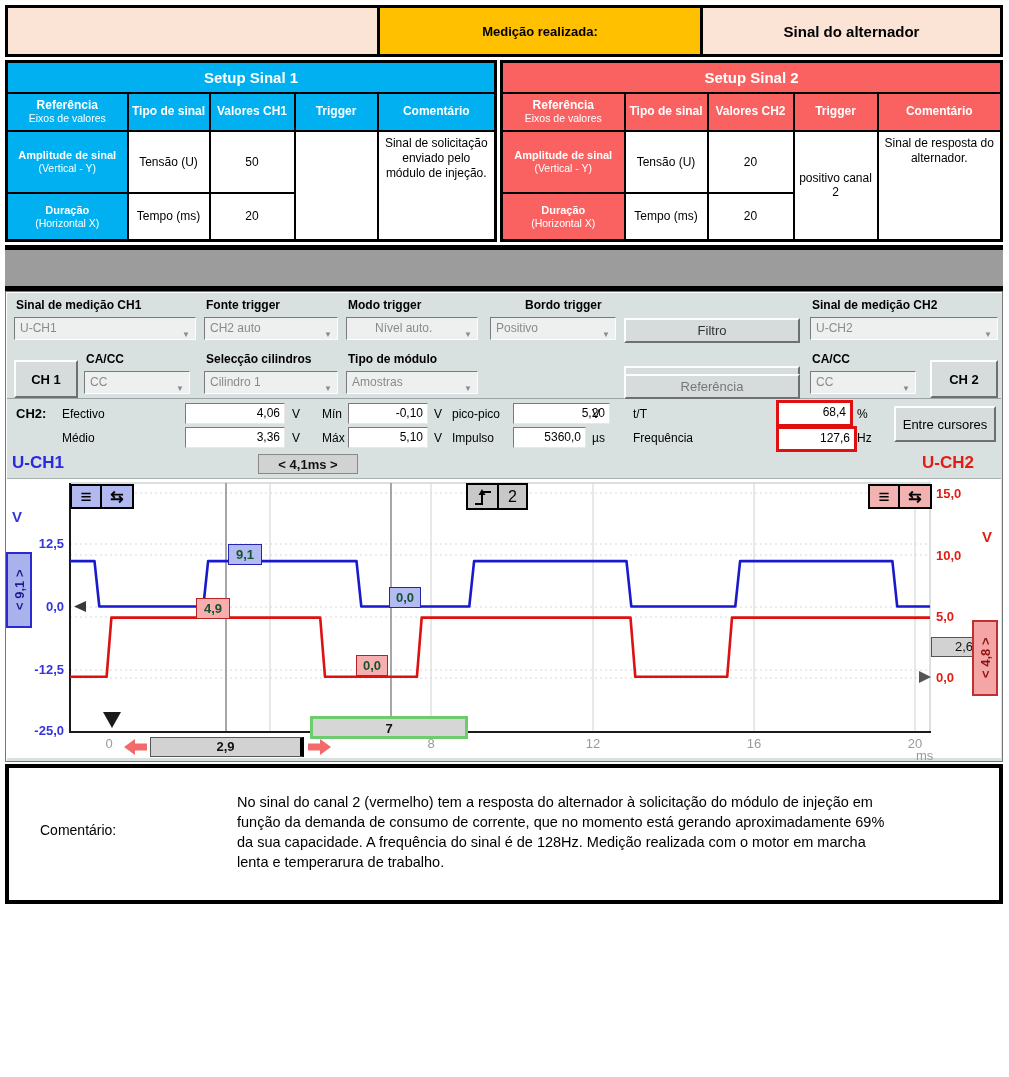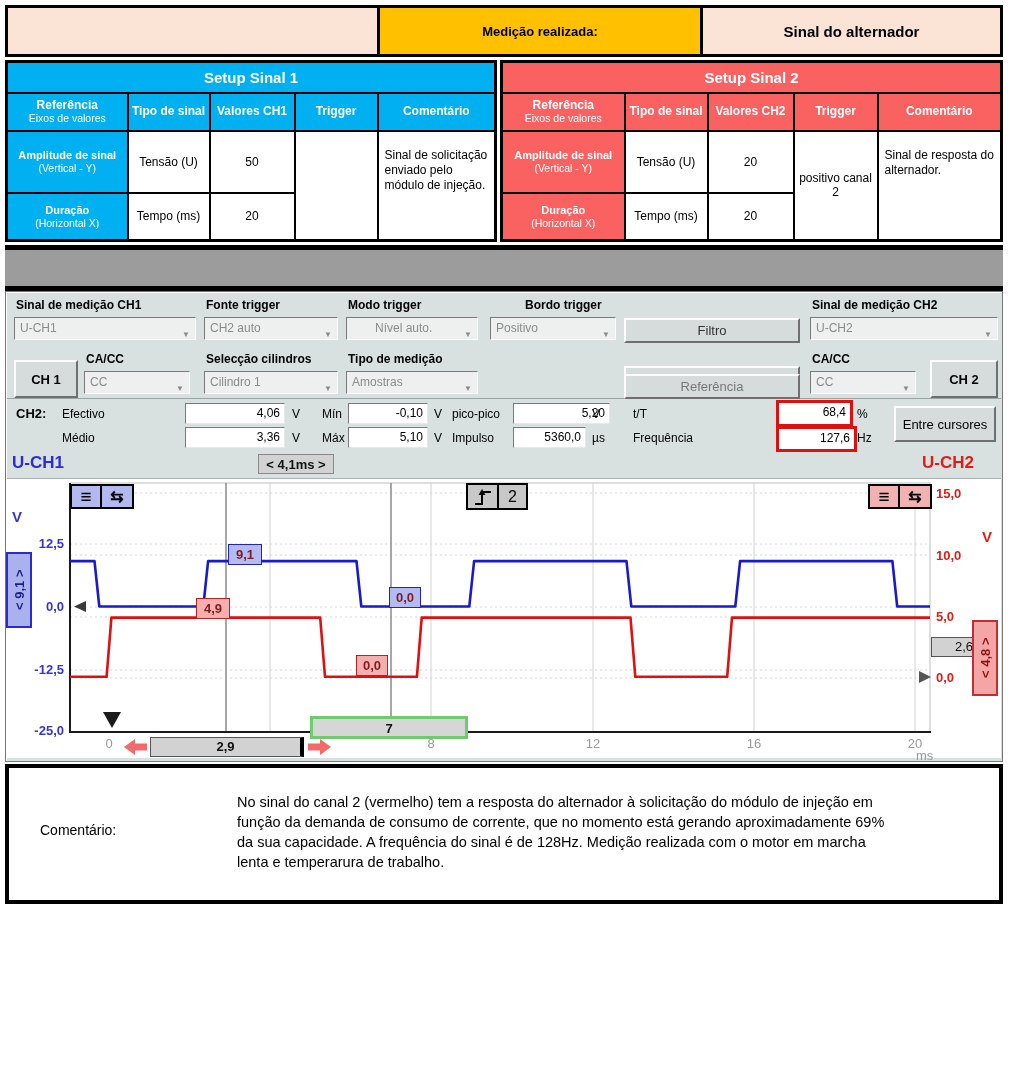--- a/index.html
+++ b/index.html
@@ -14,41 +14,41 @@
 
   
   table.setup { border-collapse:collapse; table-layout:fixed; width:100%; }
   table.setup td, table.setup th { border:2px solid #000; text-align:center; vertical-align:middle; padding:2px; }
   .t-blue .clr { background:#00b0f0; color:#fff; }
   .t-red  .clr { background:#fa6262; color:#fff; }
   .setup .title { font-size:15px; font-weight:bold; height:31px; }
   .setup .h1 { font-size:12px; font-weight:bold; line-height:1.15; }
   .setup .h2 { font-size:10.5px; font-weight:normal; }
   .setup .data { background:#fff; color:#000; font-size:12px; }
-  .setup .coment { text-align:left; vertical-align:top; padding:16px 6px; line-height:1.25; }
+  .setup .coment { text-align:center; vertical-align:top; padding:4px 6px; line-height:1.25; }
 
   
   .lbl { font-size:12px; font-weight:bold; color:#000; white-space:nowrap; }
   .dd { background:#eef0f0; border:1px solid; border-color:#7a7a7a #fdfdfd #fdfdfd #7a7a7a;
         color:#8a8a8a; font-size:12px; line-height:21px; padding-left:5px; white-space:nowrap; overflow:hidden; }
   .dd::after { content:"▼"; position:absolute; right:5px; top:6px; font-size:8px; color:#8a8a8a; }
   .btn { background:#d6dcdc; border:2px solid; border-color:#fdfdfd #6f6f6f #6f6f6f #fdfdfd;
          color:#333; font-size:13px; display:flex; align-items:center; justify-content:center; }
   .btn-ch { font-weight:bold; color:#000; font-size:13px; }
   .mlbl { font-size:12px; color:#000; white-space:nowrap; }
   .field { background:#fff; border:1px solid; border-color:#7a7a7a #e8e8e8 #e8e8e8 #7a7a7a;
            font-size:12px; color:#000; text-align:right; padding:2px 4px 0 0; }
   .redwrap { border:3px solid #e01010; background:#fff; }
   .redwrap .field { width:100%; height:100%; border:none; }
 
   
   .tickL { color:#3434dc; font-size:13px; font-weight:bold; text-align:right; width:56px; }
   .tickR { color:#e41d14; font-size:13px; font-weight:bold; }
   .tickT { color:#9a9a9a; font-size:13px; text-align:center; width:22px; }
-  .chip { font-size:13px; font-weight:bold; color:#7f1d1d; text-align:center; border:1px solid; line-height:19px; }
+  .chip { font-size:13px; font-weight:bold; color:#14532d; text-align:center; border:1px solid; line-height:19px; }
   .chip-blue { background:#b4baf2; border-color:#2424b4; }
   .chip-red  { background:#f6aeae; border-color:#b42424; }
   .vlabel { writing-mode:vertical-rl; transform:rotate(180deg); display:flex; align-items:center;
             justify-content:center; font-size:13px; font-weight:bold; border:2px solid; }
   .icon-box { border:2px solid #000; display:flex; align-items:center; justify-content:center; }
   .cursor-box { background:#d2d2d2; border:1px solid #555; font-size:13px; font-weight:bold;
                 color:#111; text-align:center; }
 
   
   .comment-box { border:4px solid #000; background:#fff; }
@@ -170,21 +170,21 @@
   <div class="abs lbl" style="left:492px; top:298px;padding-left:33px;">Bordo trigger</div>
   <div class="abs dd" style="left:490px; top:317px; width:126px; height:23px;">Positivo</div>
   <div class="abs lbl" style="left:812px; top:298px;">Sinal de medição CH2</div>
   <div class="abs dd" style="left:810px; top:317px; width:188px; height:23px;">U-CH2</div>
 
   <div class="abs lbl" style="left:86px; top:352px;">CA/CC</div>
   <div class="abs btn btn-ch" style="left:14px; top:360px; width:64px; height:38px;">CH 1</div>
   <div class="abs dd" style="left:84px; top:371px; width:106px; height:23px;">CC</div>
   <div class="abs lbl" style="left:206px; top:352px;">Selecção cilindros</div>
   <div class="abs dd" style="left:204px; top:371px; width:134px; height:23px;">Cilindro 1</div>
-  <div class="abs lbl" style="left:348px; top:352px;">Tipo de medição</div>
+  <div class="abs lbl" style="left:348px; top:352px;">Tipo de módulo</div>
   <div class="abs dd" style="left:346px; top:371px; width:132px; height:23px;">Amostras</div>
   <div class="abs btn" style="left:624px; top:318px; width:176px; height:25px;">Filtro</div>
   <div class="abs btn" style="left:624px; top:366px; width:176px; height:25px; color:#777;font-family:Liberation Serif, serif;">Figura individual</div>
   <div class="abs btn" style="left:624px; top:374px; width:176px; height:25px; color:#777;">Referência</div>
   <div class="abs lbl" style="left:812px; top:352px;">CA/CC</div>
   <div class="abs dd" style="left:810px; top:371px; width:106px; height:23px;">CC</div>
   <div class="abs btn btn-ch" style="left:930px; top:360px; width:68px; height:38px;">CH 2</div>
 
   <div class="abs mlbl" style="left:16px; top:406px; font-weight:bold; font-size:13px;">CH2:</div>
   <div class="abs mlbl" style="left:62px; top:407px;">Efectivo</div>
@@ -241,21 +241,21 @@
     <line x1="69" y1="282" x2="931" y2="282" stroke="#1a1a1a" stroke-width="2"></line>
     <path id="wave-ch2" fill="none" stroke-width="2.6" stroke-linejoin="round" d="M 70,226.8 L 106.6,226.8 L 111.4,167.6 L 320.2,167.6 L 325.0,226.8 L 416.9,226.8 L 421.7,167.6 L 630.5,167.6 L 635.3,226.8 L 727.2,226.8 L 732.0,167.6 L 930,167.6" stroke="#dd1111"></path>
     <path id="wave-ch1" fill="none" stroke-width="2.6" stroke-linejoin="round" d="M 70,111.1 L 94.5,111.1 L 99.3,156.5 L 203.3,156.5 L 208.1,111.1 L 356.5,111.1 L 361.3,156.5 L 469.3,156.5 L 474.1,111.1 L 626.5,111.1 L 631.3,156.5 L 735.3,156.5 L 740.1,111.1 L 892.4,111.1 L 897.2,156.5 L 930,156.5" stroke="#1a1acc"></path>
     <polygon points="86,151 86,162 74,156.5" fill="#3a3a3a"></polygon>
     <polygon points="103,262 121,262 112,278" fill="#1a1a1a"></polygon>
     <polygon points="919,221 919,233 931,227" fill="#555555"></polygon>
   </svg>
 
   <div class="abs" style="left:12px; top:453px; z-index:2; color:#2a2ae0; font-size:17px; font-weight:bold;">U-CH1</div>
   <div class="abs" style="left:922px; top:453px; z-index:2; color:#e41d14; font-size:17px; font-weight:bold;">U-CH2</div>
-  <div class="abs cursor-box" style="left:258px; top:454px; width:76px; height:20px; z-index:2; line-height:20px; border-color:#888;">&lt; 4,1ms &gt;</div>
+  <div class="abs cursor-box" style="left:258px; top:454px; width:100px; height:20px; z-index:2; line-height:20px; border-color:#888;">&lt; 4,1ms &gt;</div>
 
   <div class="abs" style="left:70px; top:484px; z-index:2; display:flex;">
     <div class="icon-box" style="width:32px; height:25px; background:#b2b8f0;">
         <span style="font-size:19px; font-weight:bold;">≡</span>
       </div>
     <div class="icon-box" style="width:32px; height:25px; background:#b2b8f0; border-left:none;">
         <span style="font-size:16px; font-weight:bold;">⇆</span>
       </div>
   </div>
   <div class="abs" style="left:868px; top:484px; z-index:2; display:flex;">

